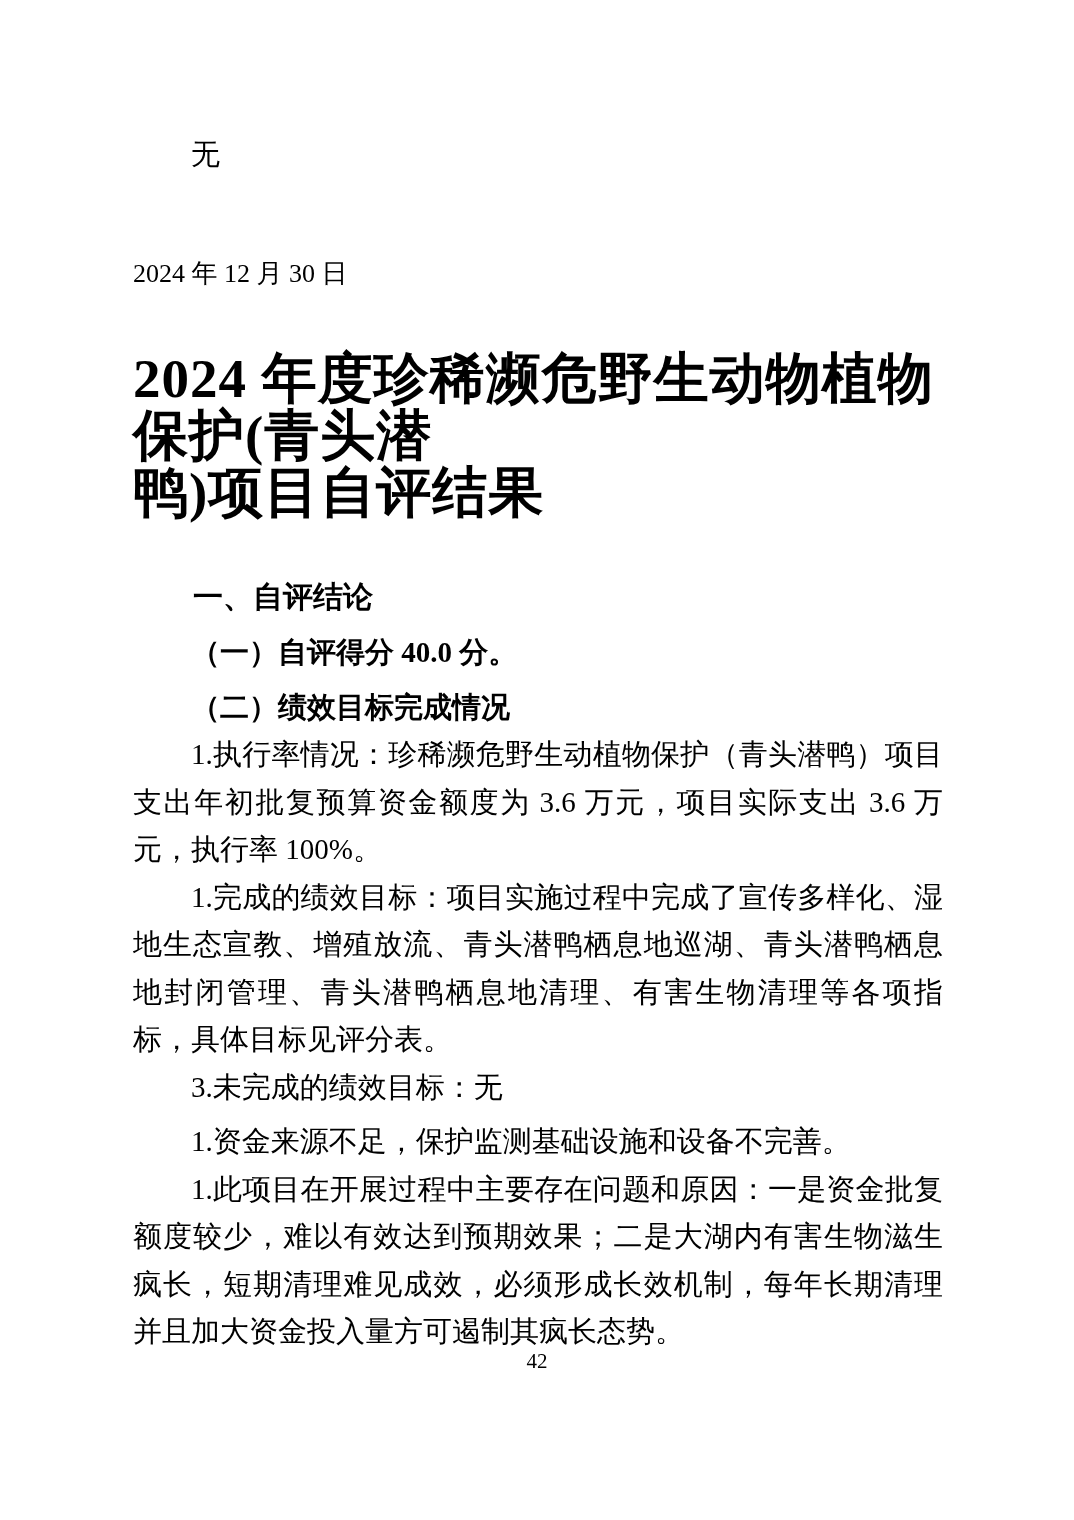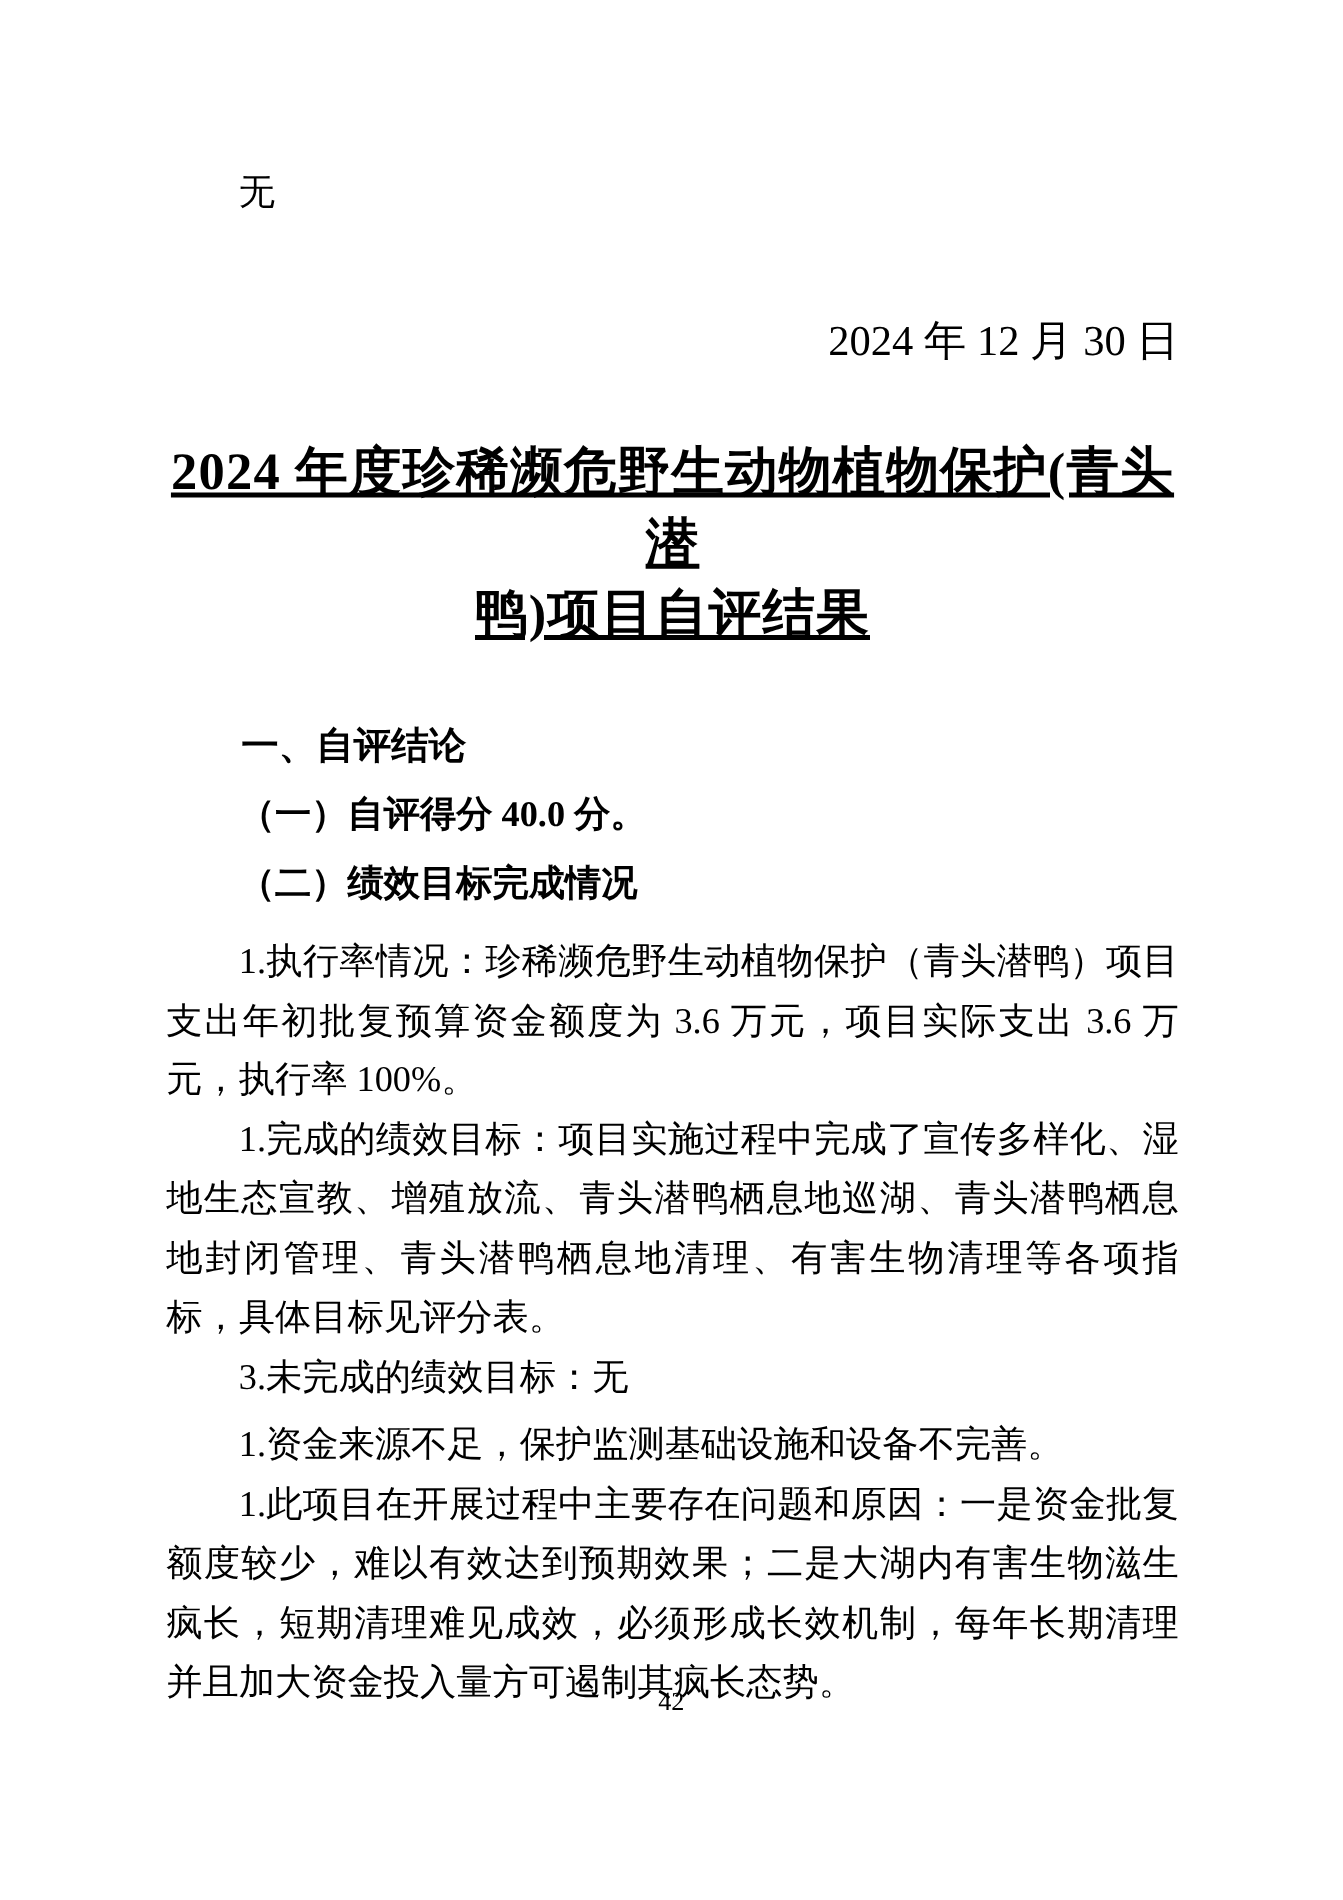--- a/index.html
+++ b/index.html
@@ -18,33 +18,31 @@
     padding: 0 131px 0 133px;
   }
   .preamble {
     margin: 130px 0 0 0;
     font-size: 29px;
     line-height: 48px;
     text-indent: 2em;
   }
   .date-line {
     margin: 72px 0 0 0;
-    font-size: 34px;
+    font-size: 26px;
     line-height: 48px;
-    text-align: right;
+    text-align: left;
   }
   .doc-title {
     margin: 52px 0 0 0;
-    font-size: 42px;
+    font-size: 55px;
     line-height: 57px;
     font-weight: 700;
-    text-align: center;
     letter-spacing: 1px;
     font-family: "Liberation Serif", serif;
-    text-decoration: underline;
   }
   .h1 {
     margin: 52px 0 0 0;
     font-size: 30px;
     line-height: 48px;
     font-weight: 700;
     text-indent: 2em;
     font-family: "Liberation Sans", sans-serif;
   }
   .h2 {
@@ -56,21 +54,20 @@
     font-family: "Liberation Serif", serif;
   }
   .body-p {
     margin: 0;
     font-size: 29px;
     line-height: 47.5px;
     text-align: justify;
     text-indent: 2em;
   }
   .body-p.first-after-heading {
-    margin-top: 15px;
   }
   .page-number {
     position: absolute;
     top: 1348px;
     left: 0;
     width: 100%;
     text-align: center;
     font-size: 21px;
     line-height: 26px;
   }

